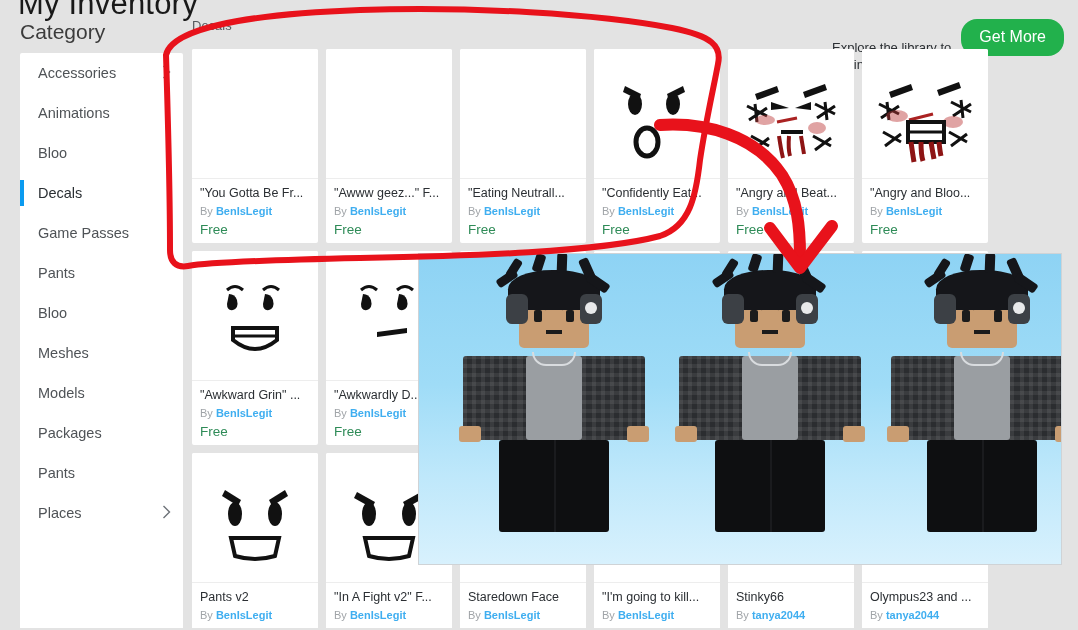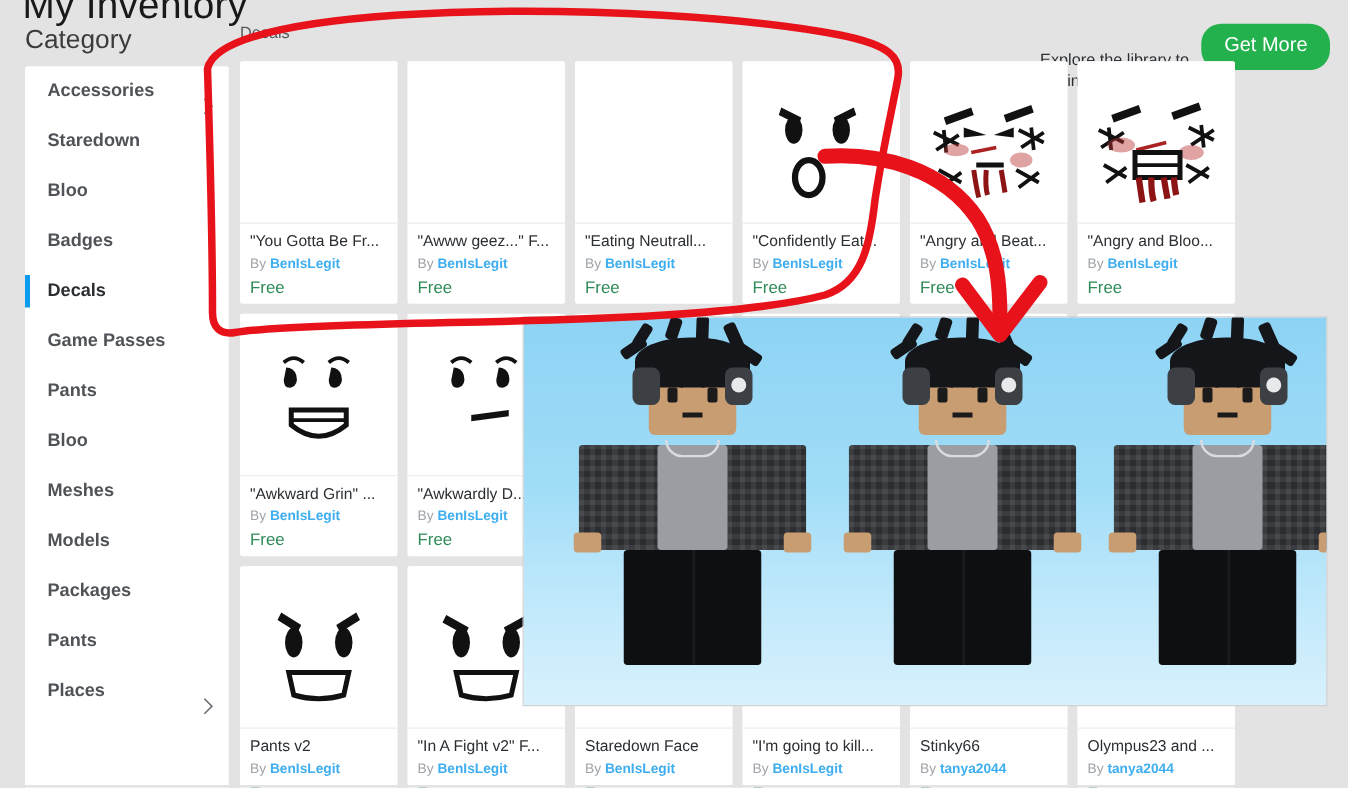--- a/index.html
+++ b/index.html
@@ -28,21 +28,21 @@
     width: 163px; height: 580px;
     background: #fff; border-radius: 2px;
     overflow: hidden;
   }
   .side-item {
     position: relative;
     height: 40px; line-height: 40px;
     padding-left: 18px; padding-right: 12px;
     font-size: 14.5px; color: #4f5357;
     white-space: nowrap;
-    display: flex; align-items: flex-end; font-weight: bold;
+    display: flex; align-items: center;
   }
   .side-item .lbl { flex: 1 1 auto; overflow: hidden; }
   .side-item.active { color: #2a2f33; }
   .side-item.active::before {
     content: ""; position: absolute; left: 0; top: 7px;
     width: 4px; height: 26px; background: #0b9bf0;
   }
   .chev {
     flex: 0 0 auto; font-size: 15px; color: #6d7278;
     line-height: 1; transform: translateY(-1px);
@@ -174,27 +174,24 @@
   <div class="sidebar" id="sidebar">
       <div class="side-item">
         <span class="lbl">Accessories</span>
         <span class="chev">
           <svg width="9" height="14" viewBox="0 0 9 14">
             <path d="M1.5 1 L7.5 7 L1.5 13" fill="none" stroke="#6d7278" stroke-width="1.4"></path>
           </svg>
         </span>
       </div>
       <div class="side-item">
-        <span class="lbl">Staredown</span>
+        <span class="lbl">Animations</span>
       </div>
       <div class="side-item">
         <span class="lbl">Bloo</span>
-      </div>
-      <div class="side-item">
-        <span class="lbl">Badges</span>
       </div>
       <div class="side-item active">
         <span class="lbl">Decals</span>
       </div>
       <div class="side-item">
         <span class="lbl">Game Passes</span>
       </div>
       <div class="side-item">
         <span class="lbl">Pants</span>
       </div>

